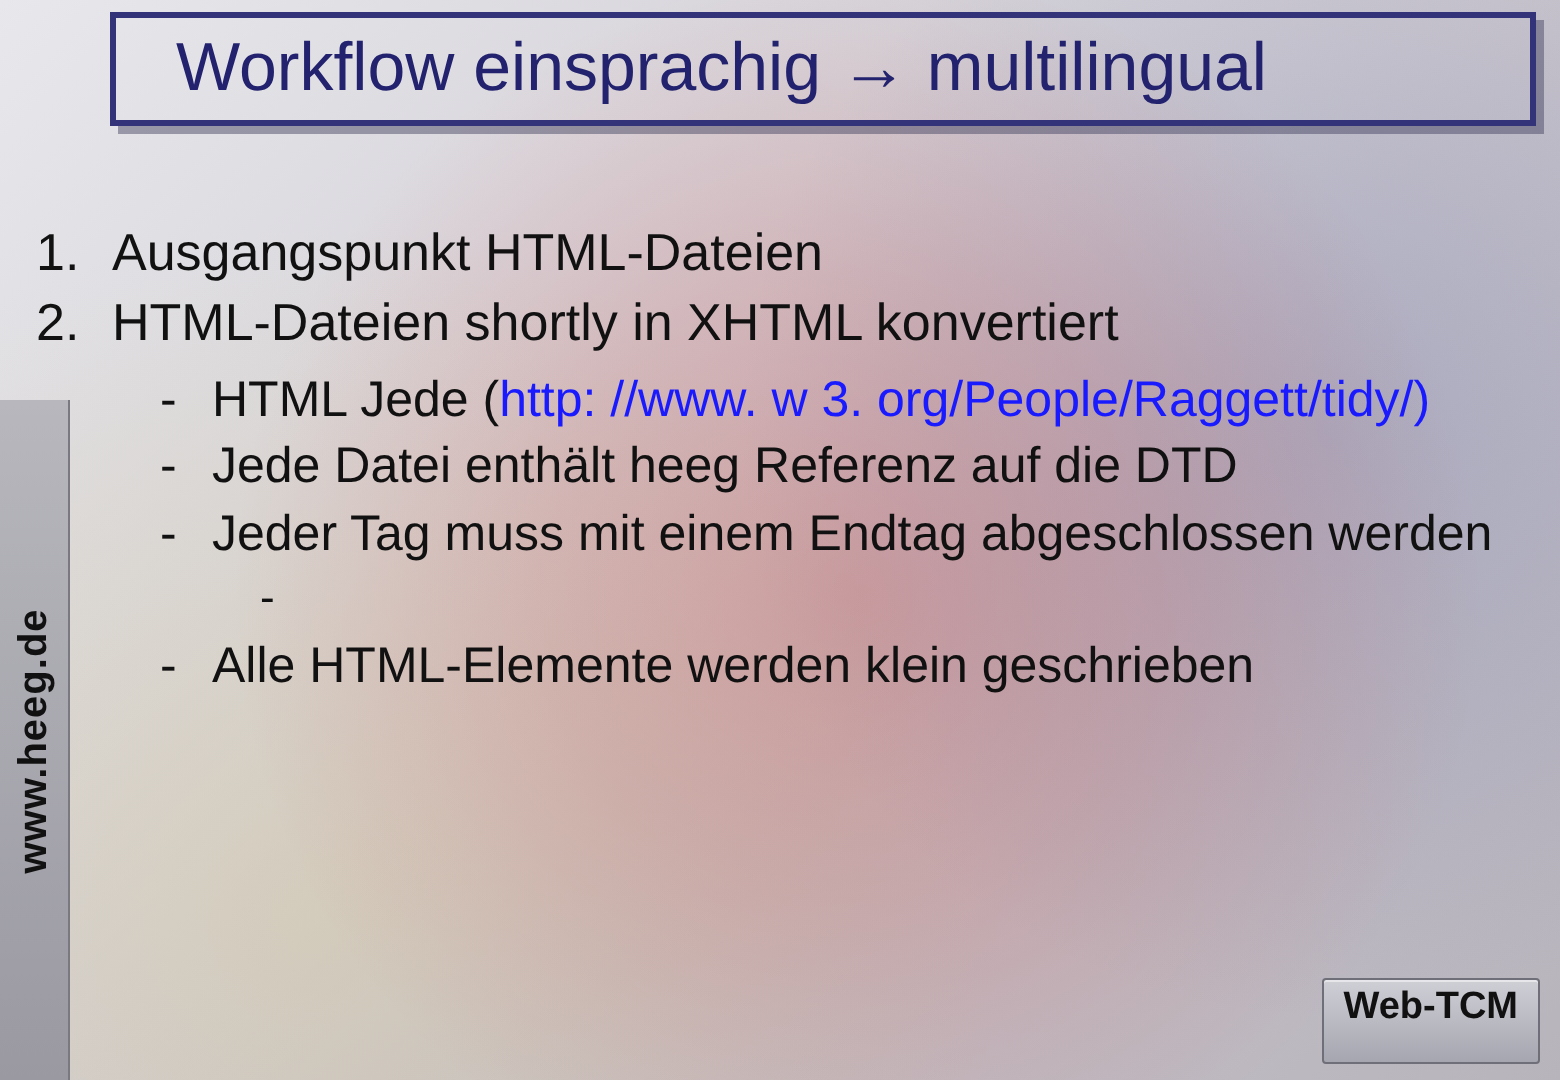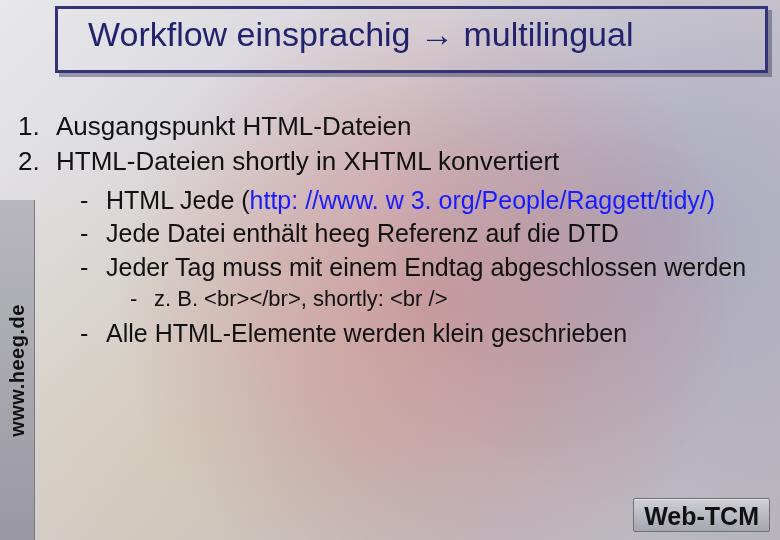--- a/index.html
+++ b/index.html
@@ -46,21 +46,21 @@
     letter-spacing: 0.5px;
   }
   .title-box {
     position: absolute;
     left: 55px;
     top: 6px;
     right: 12px;
     border: 3px solid #33337a;
     background: rgba(255,255,255,0.0);
     box-shadow: 4px 4px 0 rgba(60,60,90,0.45);
-    padding: 6px 14px 16px 30px;
+    padding: 6px 14px 6px 30px;
   }
   .title-text {
     color: #22226e;
     font-size: 34px;
     font-weight: 400;
   }
   .content {
     position: absolute;
     left: 18px;
     right: 14px;
@@ -114,23 +114,23 @@
   .link {
     color: #1a1aff;
   }
   .footer {
     position: absolute;
     right: 10px;
     bottom: 8px;
     background: linear-gradient(180deg, #cfcfd6 0%, #a6a6b0 100%);
     border: 1px solid #6f6f7a;
     border-radius: 2px;
-    padding: 3px 10px 0 10px;
+    padding: 3px 10px 16px 10px;
     font-weight: bold;
-    font-size: 25px;
+    font-size: 19px;
     color: #111;
     box-shadow: inset 0 1px 0 rgba(255,255,255,0.5);
   }
 </style>
 </head>
 <body>
 
 <div class="slide">
   <div class="bg-overlay"></div>
 
@@ -168,21 +168,20 @@
       </div>
       <div class="sub1-item">
         <div class="sub1-bullet">-</div>
         <div class="sub1-text">Jeder Tag muss mit einem Endtag abgeschlossen werden</div>
       </div>
     </div>
 
     <div class="sub2">
       <div class="sub2-item">
         <div class="sub2-bullet">-</div>
-        <div class="sub2-text">z. B. &lt;br&gt;&lt;/br&gt;, shortly: &lt;br /&gt;</div>
       </div>
     </div>
 
     <div class="sub1">
       <div class="sub1-item">
         <div class="sub1-bullet">-</div>
         <div class="sub1-text">Alle HTML-Elemente werden klein geschrieben</div>
       </div>
     </div>
 

